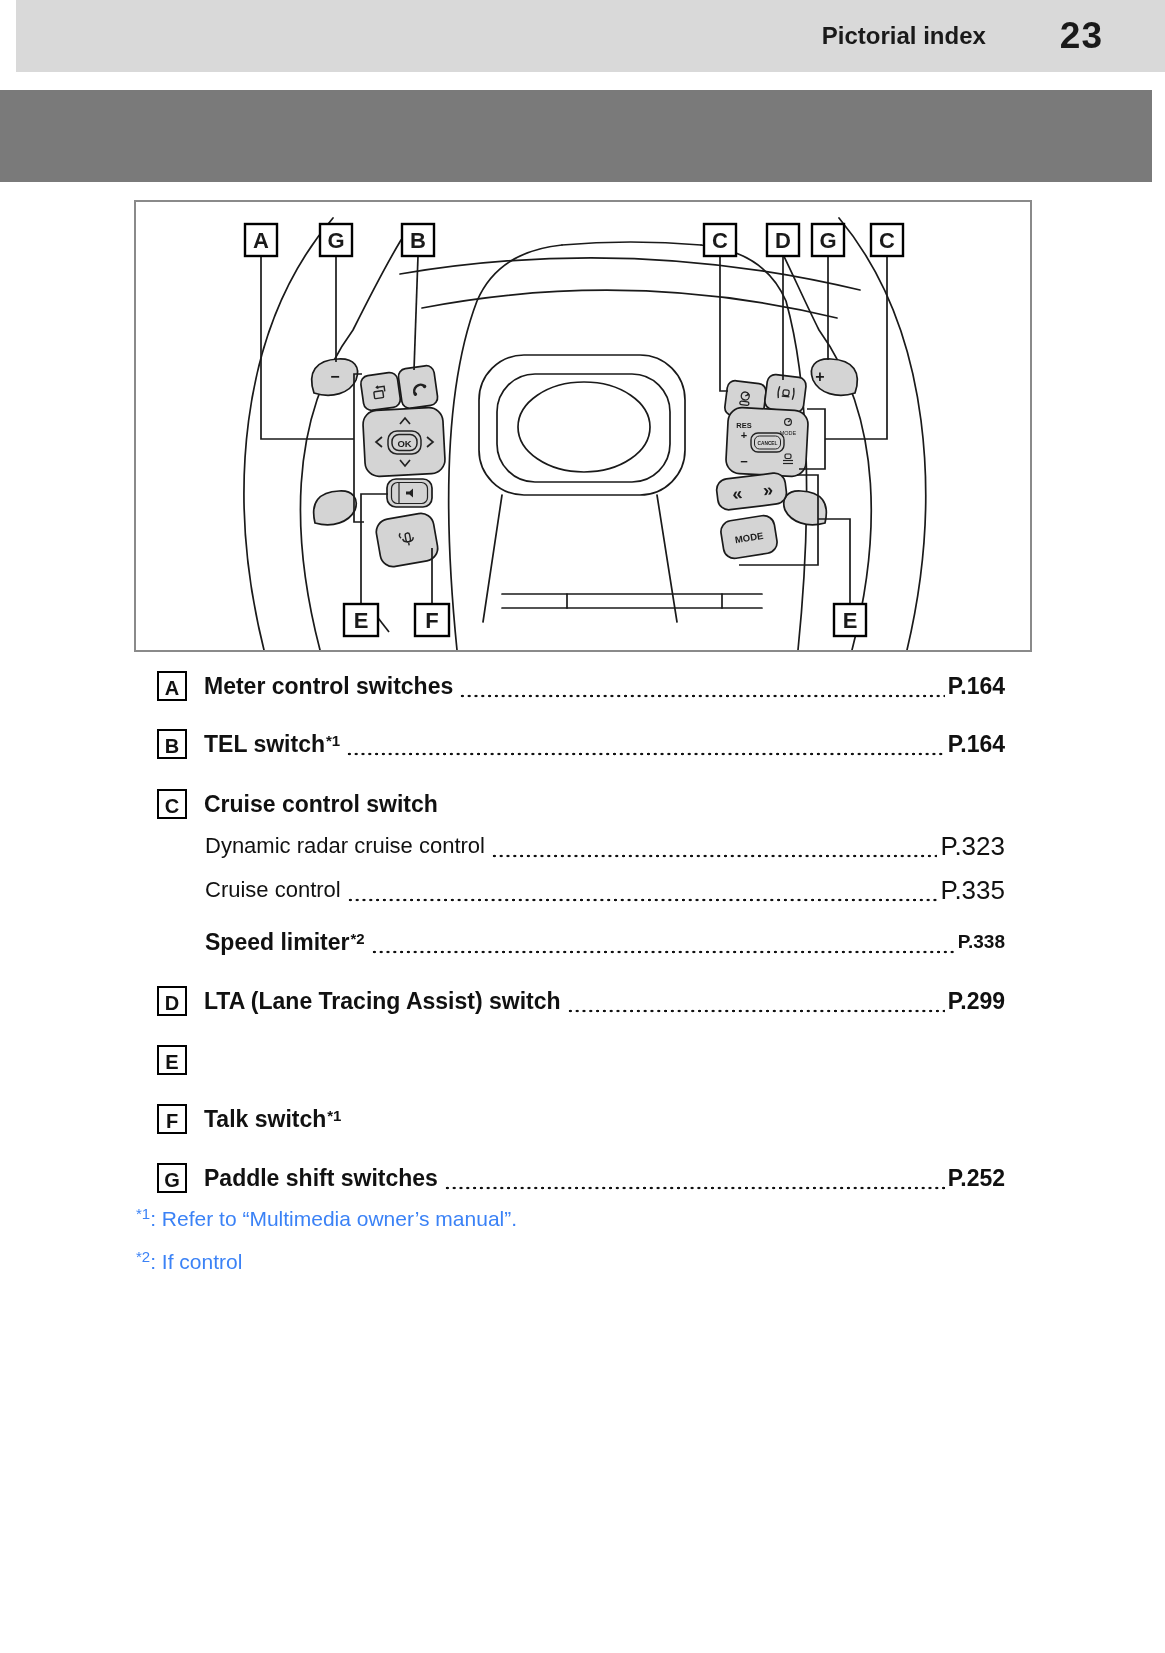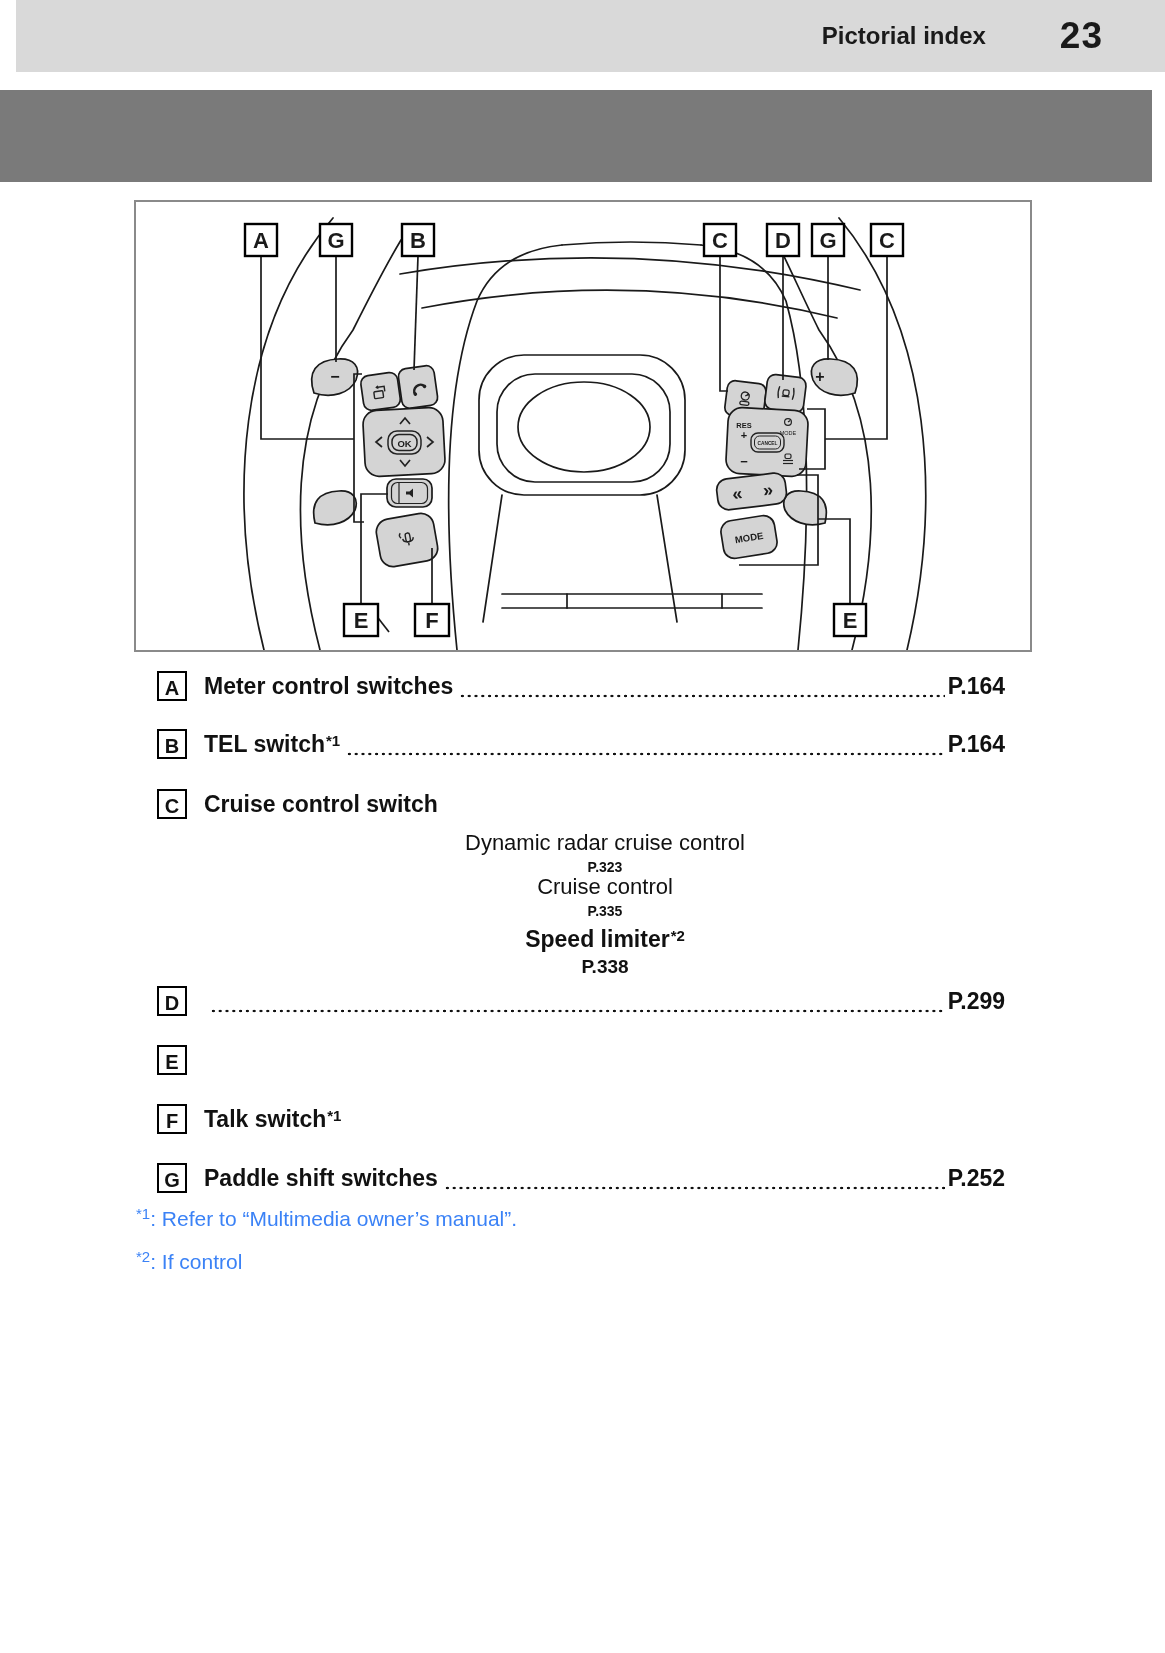--- a/index.html
+++ b/index.html
@@ -22,38 +22,38 @@
   
   .diagram-frame{
     position:absolute;left:134px;top:200px;width:894px;height:448px;
     border:2px solid #8a8a8a;background:#fff;box-sizing:content-box;
   }
   
   .index-row{
     position:absolute;left:157px;width:848px;height:32px;
     display:flex;align-items:center;
   }
-  .index-row.sub{left:205px;width:800px;font-weight:normal;flex-direction:column;}
+  .index-row.sub{left:205px;width:800px;font-weight:normal;}
   .letter-box{
     width:30px;height:30px;border:2px solid #000;background:#fff;
     font-weight:bold;font-size:20px;line-height:30px;text-align:center;
     flex:0 0 auto;margin-right:17px;box-sizing:border-box;
   }
   .item-label{font-weight:bold;font-size:23px;white-space:nowrap;}
   .index-row.sub .item-label{font-weight:normal;font-size:22px;}
   .index-row.sub.bold .item-label{font-weight:bold;font-size:23px;}
   .sup{font-weight:bold;font-size:15px;vertical-align:6px;margin-left:1px;}
   .index-row.sub .sup{font-weight:bold;}
   .dots{
     flex:1;height:6px;margin:0 3px 3px 6px;align-self:flex-end;
     background-image:radial-gradient(circle,#111 1.25px,transparent 1.55px);
     background-size:6.8px 6px;background-position:left bottom;background-repeat:repeat-x;
   }
   .page-ref{font-weight:bold;font-size:23px;white-space:nowrap;}
-  .index-row.sub .page-ref{font-weight:bold;font-size:14px;}
+  .index-row.sub .page-ref{font-weight:normal;font-size:26px;}
   .index-row.sub.bold .page-ref{font-weight:bold;font-size:19px;}
   
   .footnote{
     position:absolute;left:101px;width:900px;font-size:21px;font-weight:normal;color:#3b82f6;margin-left:35px;
   }
   .footnote .fn-marker{font-size:15px;vertical-align:7px;}
   
   .svgtxt{font-family:"Liberation Sans","DejaVu Sans",sans-serif;fill:#1a1a1a;}
 </style>
 </head>
@@ -266,20 +266,21 @@
 </div>
 
 <div class="index-row sub bold" style="top:926px;">
   <span class="item-label"><span>Speed limiter</span><span class="sup">*2</span></span>
   <span class="dots"></span>
   <span class="page-ref">P.338</span>
 </div>
 
 <div class="index-row" style="top:985px;">
   <span class="letter-box">D</span>
+  <span class="item-label">LTA (Lane Tracing Assist) switch</span>
   <span class="dots"></span>
   <span class="page-ref">P.299</span>
 </div>
 
 <div class="index-row" style="top:1044px;">
   <span class="letter-box">E</span>
 </div>
 
 <div class="index-row" style="top:1103px;">
   <span class="letter-box">F</span>

